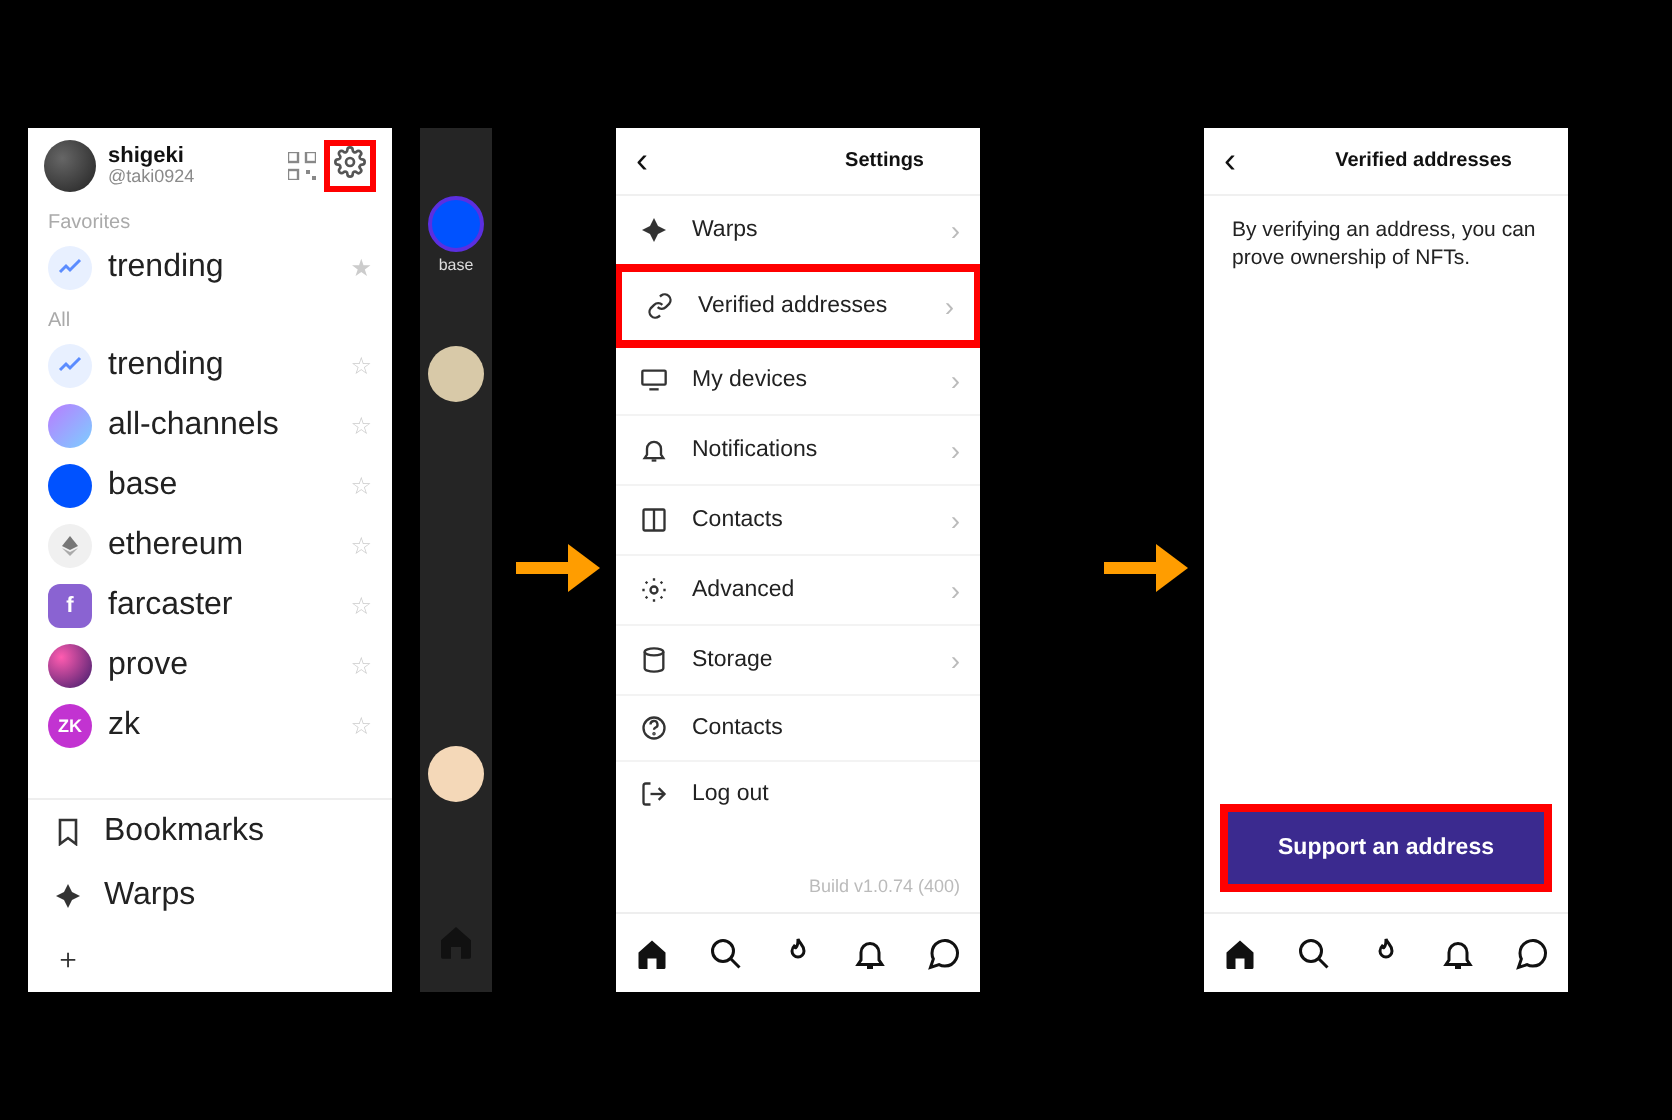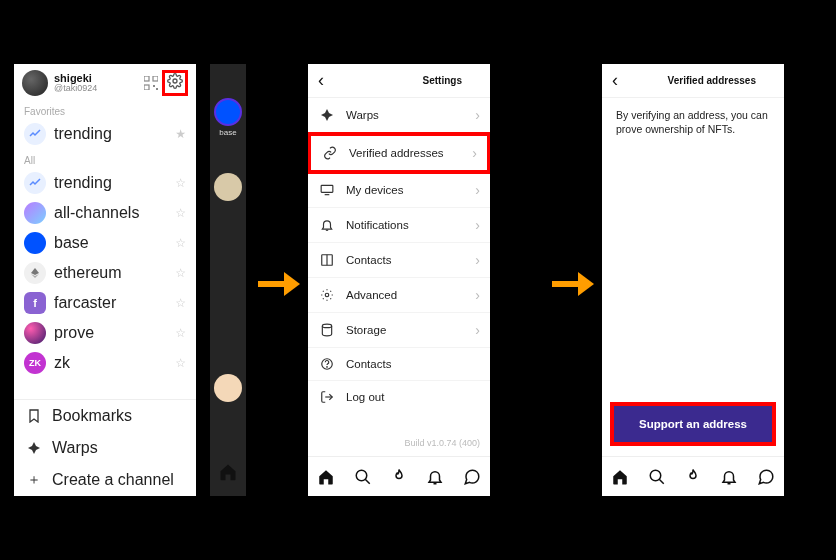--- a/index.html
+++ b/index.html
@@ -244,21 +244,20 @@
     <div class="side-item">
       <div class="sq-icon">
           <svg width="14" height="14" viewBox="0 0 14 14" fill="#333">
             <polygon points="7,1 9,5 13,7 9,9 7,13 5,9 1,7 5,5"></polygon>
           </svg>
         </div>
       <div class="side-label">Warps</div>
     </div>
     <div class="side-item">
       <div class="sq-icon">＋</div>
-      <div class="side-label">Create a channel</div>
     </div>
   </div>
 </div>
 
 <div class="p1dark">
   <div style="text-align:center">
     <div class="story-ring"></div>
     <div style="font-size:8px;color:#ddd;margin-top:2px">base</div>
   </div>
   <div class="story-ring plain"></div>

